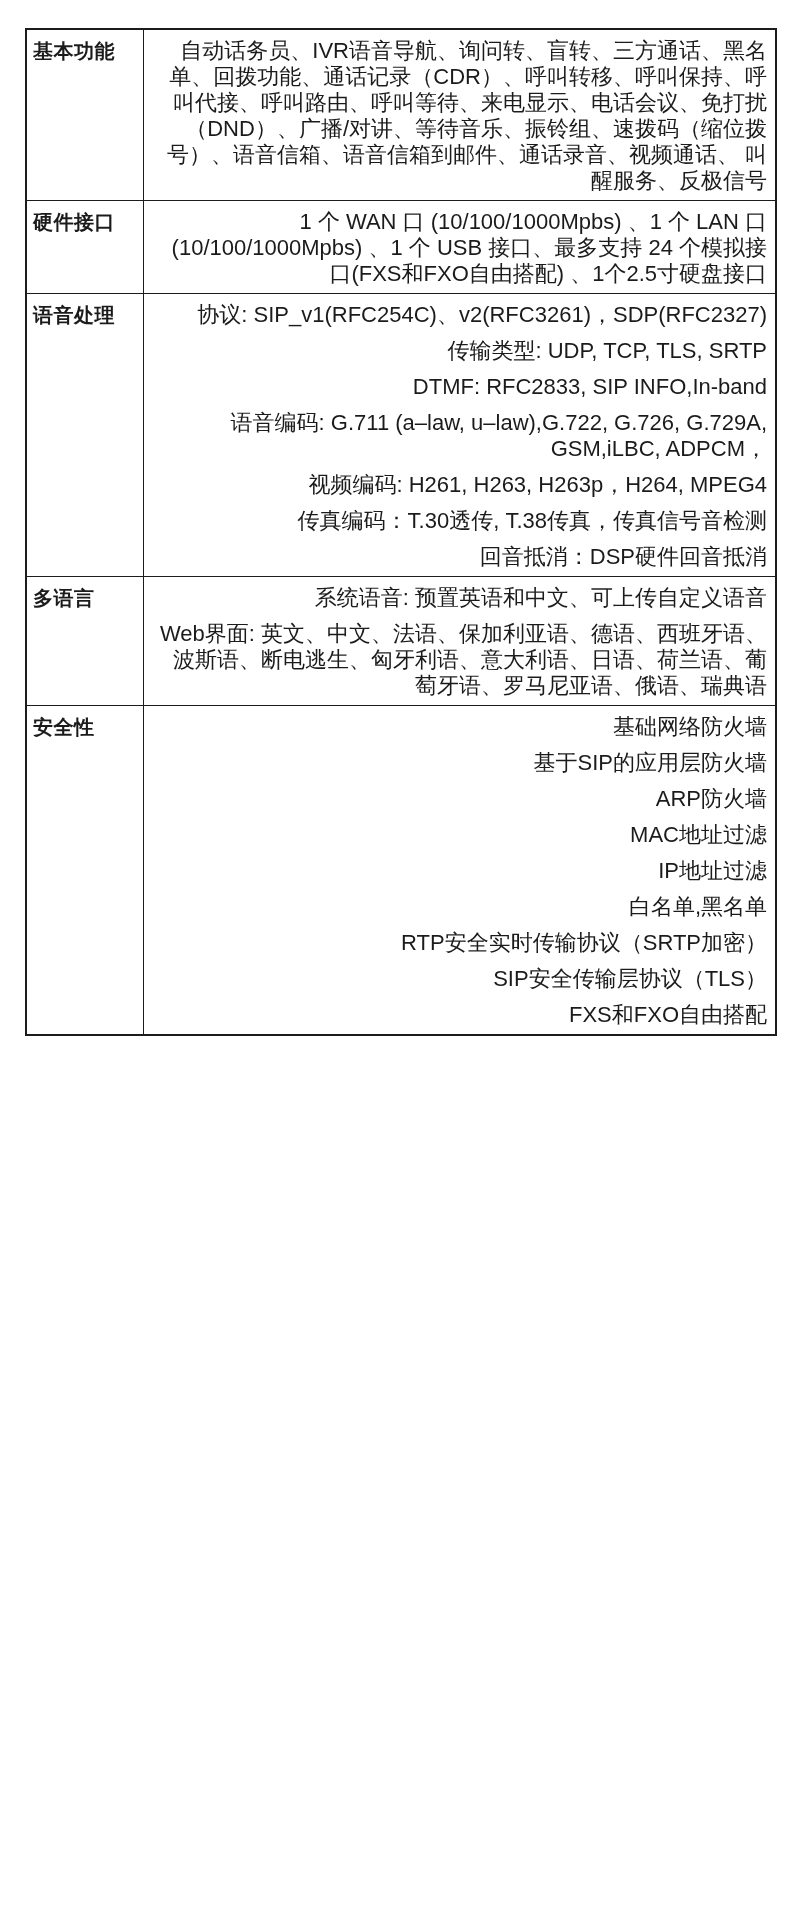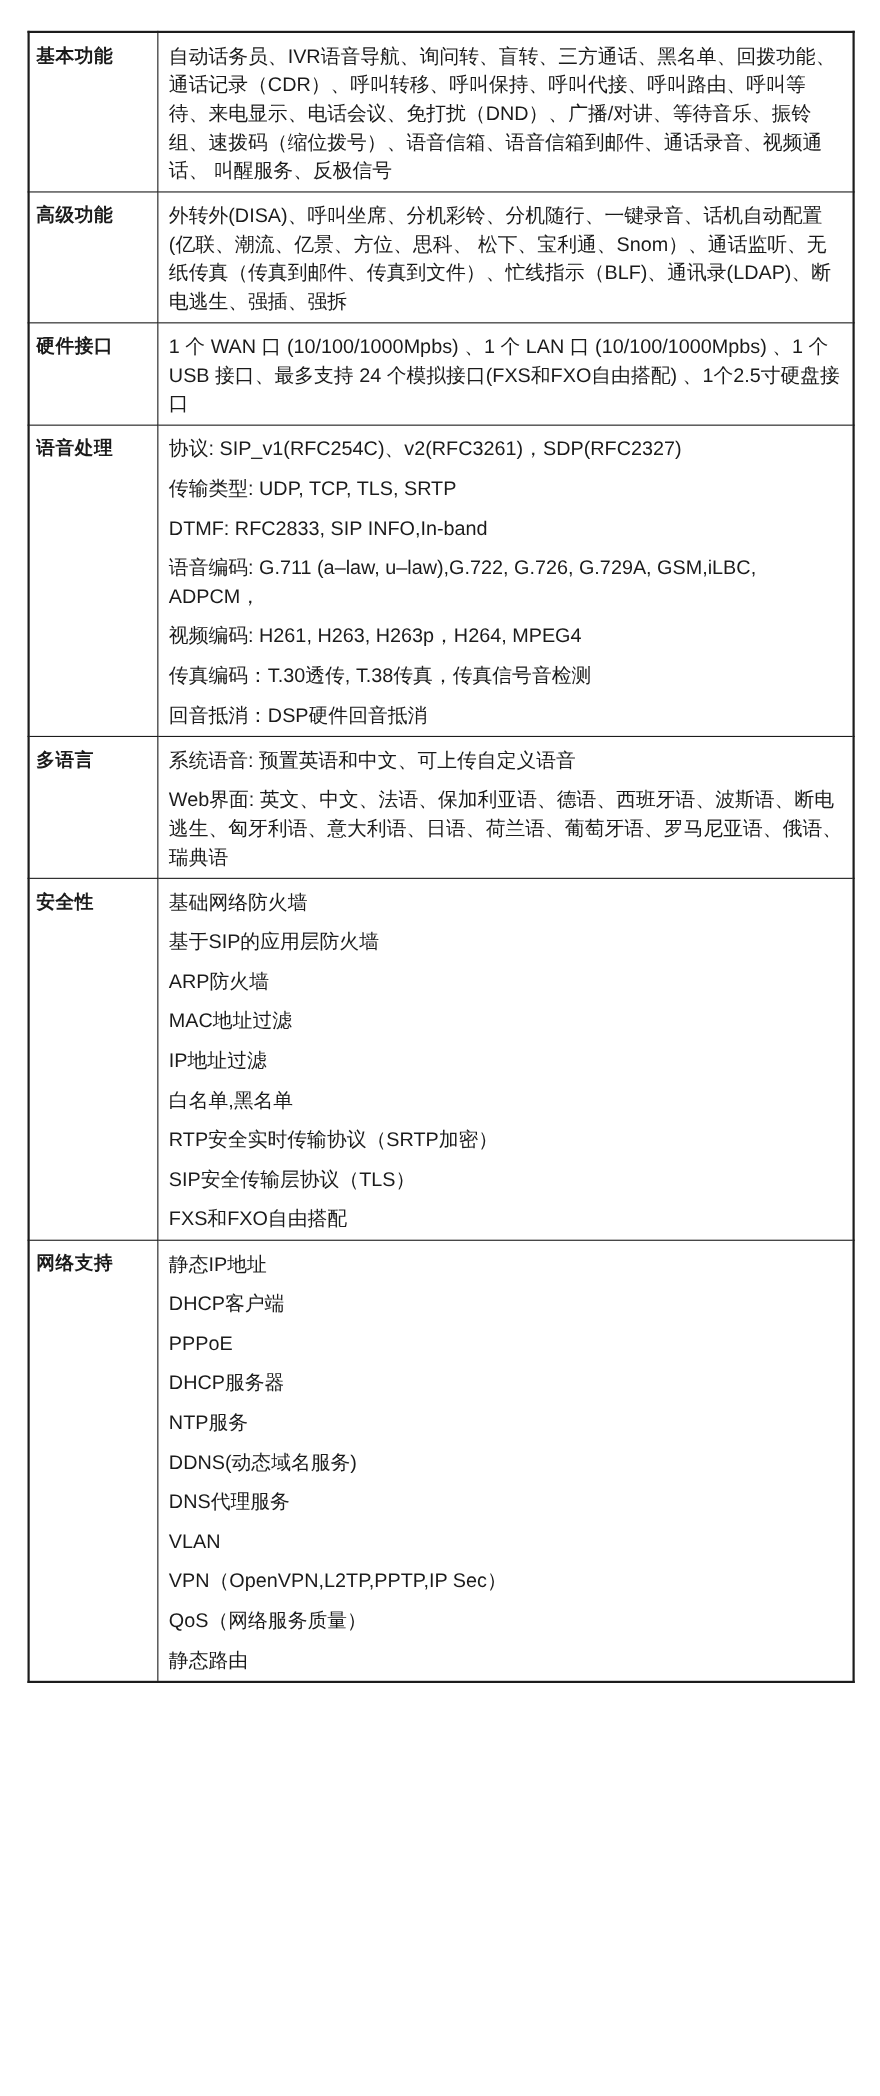--- a/index.html
+++ b/index.html
@@ -28,30 +28,31 @@
   }
   table.spec-table, .spec-table th, .spec-table td {
     border: 1.6px solid #1c1c1c;
   }
   table.spec-table { border-width: 2px; }
   .label-cell {
     width: 117px;
     vertical-align: top;
     text-align: left;
     font-weight: bold;
-    font-size: 17px;
+    font-size: 20px;
     line-height: 26px;
     padding: 8px 4px 6px 6px;
     letter-spacing: 0.5px;
   }
   .value-cell {
     vertical-align: top;
-    font-size: 18px;
+    font-size: 22px;
     line-height: 26px;
     padding: 8px 8px 6px 10px;
+    text-align: right;
   }
   .value-cell p {
     margin: 0 0 10px 0;
   }
   .value-cell p:last-child {
     margin-bottom: 0;
   }
 </style>
 </head>
 <body>
@@ -59,26 +60,20 @@
 <div class="page">
   <table class="spec-table">
     <tbody id="spec-rows">
   <tr class="spec-row">
     <th class="label-cell">基本功能</th>
     <td class="value-cell">
             <p>自动话务员、IVR语音导航、询问转、盲转、三方通话、黑名单、回拨功能、通话记录（CDR）、呼叫转移、呼叫保持、呼叫代接、呼叫路由、呼叫等待、来电显示、电话会议、免打扰（DND）、广播/对讲、等待音乐、振铃组、速拨码（缩位拨号）、语音信箱、语音信箱到邮件、通话录音、视频通话、 叫醒服务、反极信号</p>
           </td>
   </tr>
 
-  <tr class="spec-row">
-    <th class="label-cell">高级功能</th>
-    <td class="value-cell">
-            <p>外转外(DISA)、呼叫坐席、分机彩铃、分机随行、一键录音、话机自动配置(亿联、潮流、亿景、方位、思科、 松下、宝利通、Snom）、通话监听、无纸传真（传真到邮件、传真到文件）、忙线指示（BLF)、通讯录(LDAP)、断电逃生、强插、强拆</p>
-          </td>
-  </tr>
 
   <tr class="spec-row">
     <th class="label-cell">硬件接口</th>
     <td class="value-cell">
             <p>1 个 WAN 口 (10/100/1000Mpbs) 、1 个 LAN 口 (10/100/1000Mpbs) 、1 个 USB 接口、最多支持 24 个模拟接口(FXS和FXO自由搭配) 、1个2.5寸硬盘接口</p>
           </td>
   </tr>
 
 
   <tr class="spec-row">
@@ -110,33 +105,17 @@
             <p>ARP防火墙</p>
             <p>MAC地址过滤</p>
             <p>IP地址过滤</p>
             <p>白名单,黑名单</p>
             <p>RTP安全实时传输协议（SRTP加密）</p>
             <p>SIP安全传输层协议（TLS）</p>
             <p>FXS和FXO自由搭配</p>
           </td>
   </tr>
 
-  <tr class="spec-row">
-    <th class="label-cell">网络支持</th>
-    <td class="value-cell">
-            <p>静态IP地址</p>
-            <p>DHCP客户端</p>
-            <p>PPPoE</p>
-            <p>DHCP服务器</p>
-            <p>NTP服务</p>
-            <p>DDNS(动态域名服务)</p>
-            <p>DNS代理服务</p>
-            <p>VLAN</p>
-            <p>VPN（OpenVPN,L2TP,PPTP,IP Sec）</p>
-            <p>QoS（网络服务质量）</p>
-            <p>静态路由</p>
-          </td>
-  </tr>
 
 
 </tbody>
   </table>
 </div>
 
 </body></html>

